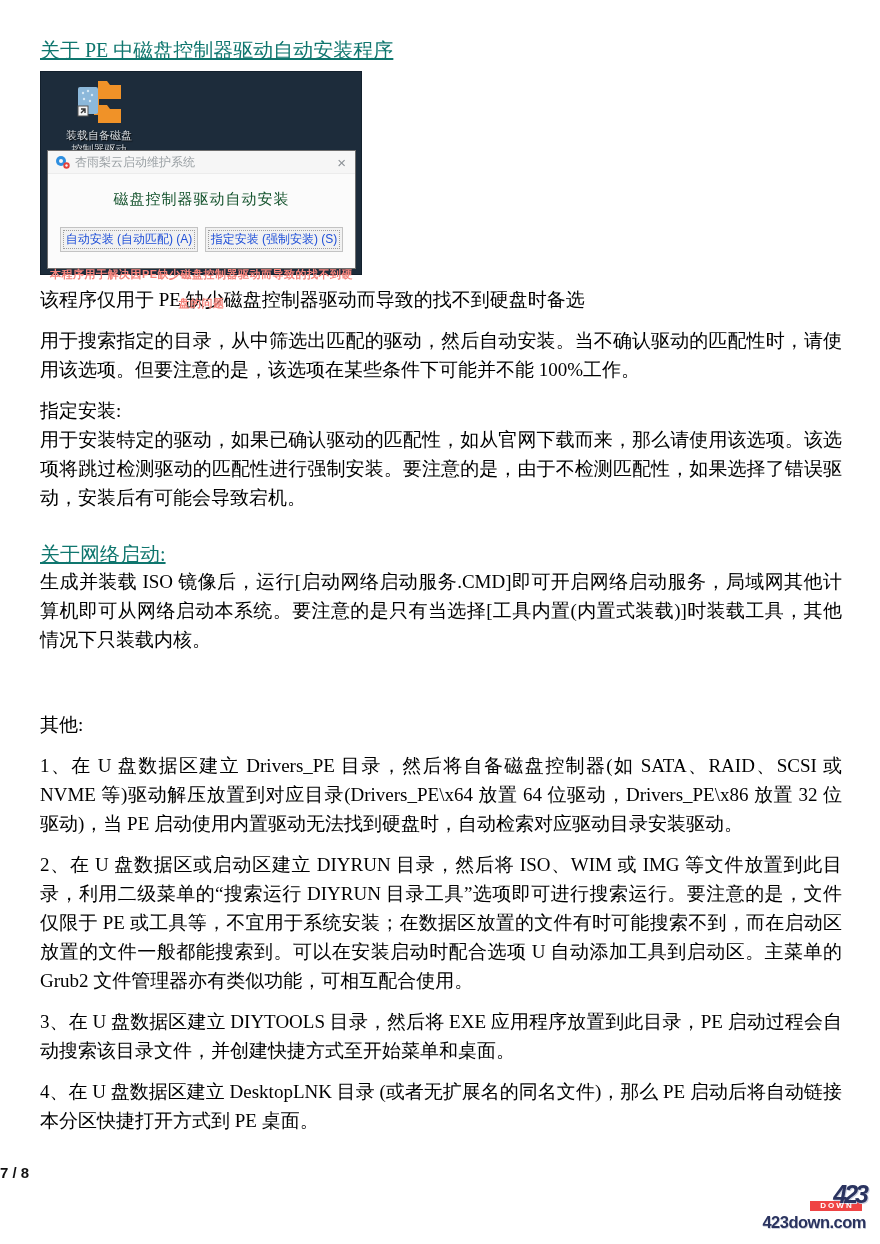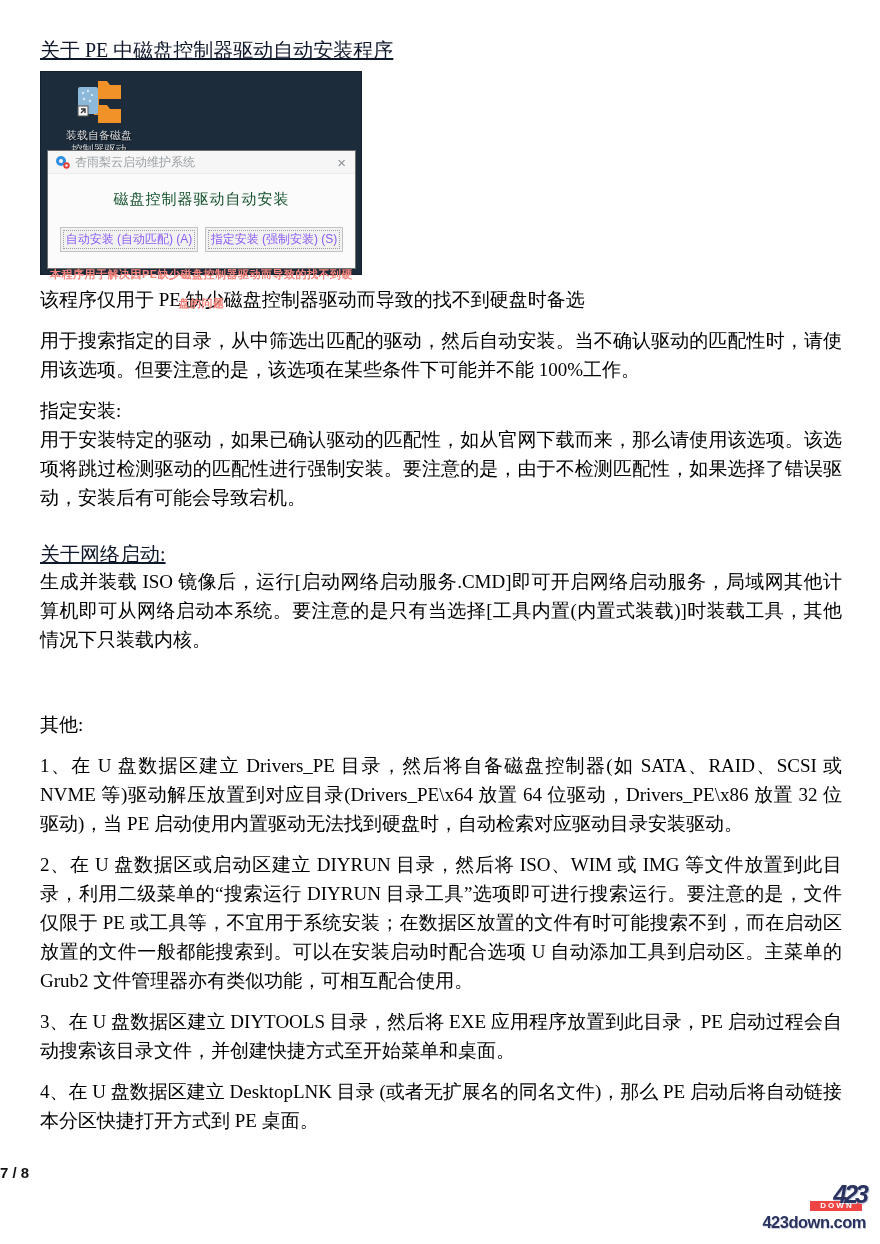--- a/index.html
+++ b/index.html
@@ -4,21 +4,21 @@
 <style>
   * { margin:0; padding:0; box-sizing:border-box; }
   html,body { background:#ffffff; }
   .page {
     position:relative; width:880px; height:1244px; background:#ffffff;
     font-family:"Liberation Serif","DejaVu Serif",serif; color:#000;
     overflow:hidden;
   }
   .content { position:absolute; left:40px; right:38px; top:38px; font-size:19px; line-height:29px; }
   .h-blue {
-    color:#0f172a; text-decoration:underline; font-size:20px; line-height:25px;
+    color:#0f766e; text-decoration:underline; font-size:20px; line-height:25px;
     font-weight:normal; margin:0 0 8px 0;
   }
   .h-blue2 { margin:30px 0 0 0; }
   .h-other { margin-top:56px; font-size:19px; }
   .para { margin-top:12px; text-align:justify; }
   .line { text-align:justify; }
 
   
   .shot {
     position:relative; width:322px; height:204px; background:#1d2c3b;
@@ -37,21 +37,21 @@
     height:23px; background:#f6f6f6; display:flex; align-items:center;
     padding:0 7px; border-bottom:1px solid #ececec;
   }
   .titlebar-text { font-size:12px; color:#9aa0a4; margin-left:5px; flex:1; white-space:nowrap; overflow:hidden; }
   .close-x { font-size:15px; color:#8c9196; line-height:1; padding:0 2px; cursor:default; }
   .dlg-heading { margin-top:10px; text-align:center; font-size:15px; color:#14532d; letter-spacing:1px; }
   .btn-row { display:flex; justify-content:space-between; padding:0 12px; margin-top:14px; }
   .dlg-btn {
     width:138px; height:25px; background:#f1f1f1; border:1px solid #c3c3c3;
     outline:1px dotted #9d9d9d; outline-offset:-4px;
-    font-size:12px; color:#8b5cf6; font-family:"Liberation Sans","DejaVu Sans",sans-serif;
+    font-size:12px; color:#1d4ed8; font-family:"Liberation Sans","DejaVu Sans",sans-serif;
     display:flex; align-items:center; justify-content:center; cursor:default;
   }
   .dlg-warning { margin-top:8px; text-align:center; font-size:11px; font-weight:bold; color:#f5837b; letter-spacing:0.5px; }
 
   
   .page-num {
     position:absolute; left:0; right:0; top:1164px; text-align:left;
     font-family:"Liberation Sans","DejaVu Sans",sans-serif; font-weight:bold; font-size:15px; color:#111;
   }
   .logo { position:absolute; right:14px; top:1182px; width:122px; text-align:right;

